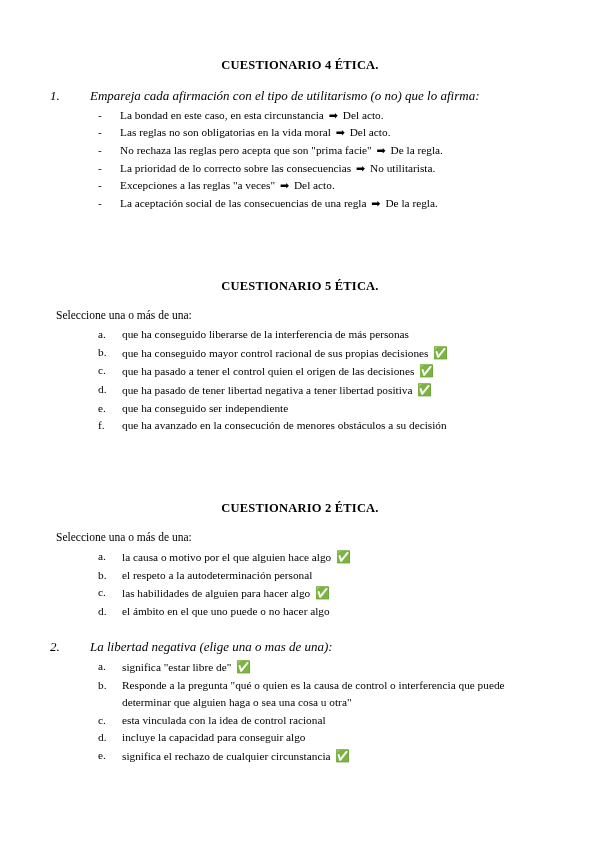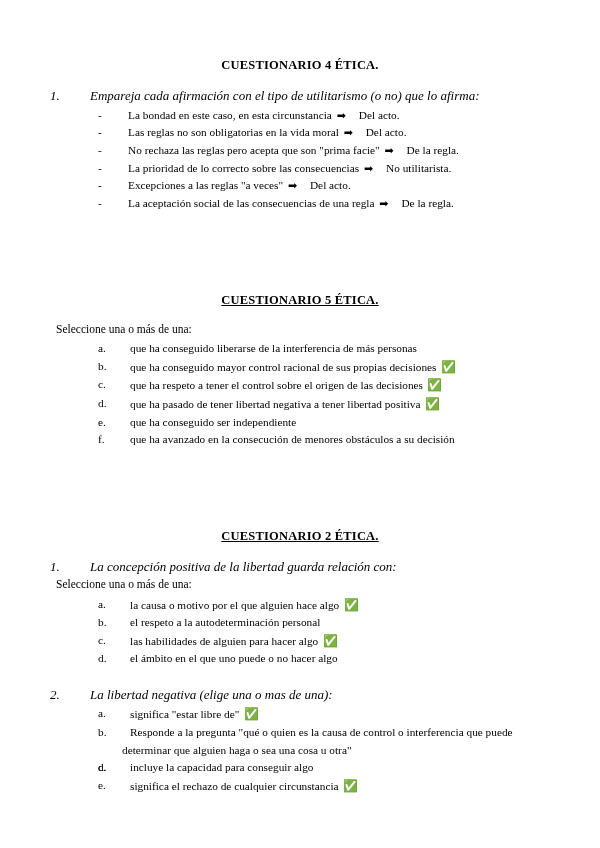--- a/index.html
+++ b/index.html
@@ -25,22 +25,21 @@
     margin-bottom: 6px;
   }
   .sec-title {
     text-align: center;
     font-weight: bold;
     font-size: 12.5px;
     letter-spacing: 0.2px;
     margin: 0 0 14px 0;
   }
   .sec-title.spaced-top {
-    margin-top: 48px;
-    text-decoration: underline;
+    margin-top: 34px;
   }
   .q-line {
     font-style: italic;
     font-size: 13px;
     margin: 0 0 2px 0;
     padding-left: 34px;
     text-indent: -20px;
     line-height: 1.35;
   }
   .q-num {
@@ -80,21 +79,20 @@
     position: relative;
     padding-left: 24px;
   }
   ol.alpha-list li .marker {
     position: absolute;
     left: 0;
     top: 0;
   }
   li .txt {
     display: inline;
-    margin-left: 8px;
   }
   .check {
     color: #33a532;
     font-size: 12px;
     margin-left: 2px;
     font-family: "DejaVu Sans", sans-serif;
   }
   .arrow {
     font-family: "DejaVu Sans", sans-serif;
     font-size: 11px;
@@ -171,21 +169,21 @@
         <span class="marker">a.</span>
         <span class="txt">que ha conseguido liberarse de la interferencia de más personas</span>
       </li>
       <li>
         <span class="marker">b.</span>
         <span class="txt">que ha conseguido mayor control racional de sus propias decisiones</span>
         <span class="check">✅</span>
       </li>
       <li>
         <span class="marker">c.</span>
-        <span class="txt">que ha respeto a tener el control sobre el origen de las decisiones</span>
+        <span class="txt">que ha pasado a tener el control quien el origen de las decisiones</span>
         <span class="check">✅</span>
       </li>
       <li>
         <span class="marker">d.</span>
         <span class="txt">que ha pasado de tener libertad negativa a tener libertad positiva</span>
         <span class="check">✅</span>
       </li>
       <li>
         <span class="marker">e.</span>
         <span class="txt">que ha conseguido ser independiente</span>
@@ -195,23 +193,20 @@
         <span class="txt">que ha avanzado en la consecución de menores obstáculos a su decisión</span>
       </li>
     </ol>
   </div>
 
   <div class="block-gap"></div>
 
   <div class="section">
     <div class="sec-title spaced-top">CUESTIONARIO 2 ÉTICA.</div>
 
-    <div class="q-line">
-      <span class="q-num">1.</span><span>La concepción positiva de la libertad guarda relación con:</span>
-    </div>
     <div class="select-line">Seleccione una o más de una:</div>
 
     <ol class="alpha-list">
       <li>
         <span class="marker">a.</span>
         <span class="txt">la causa o motivo por el que alguien hace algo</span>
         <span class="check">✅</span>
       </li>
       <li>
         <span class="marker">b.</span>
@@ -239,20 +234,21 @@
         <span class="marker">a.</span>
         <span class="txt">significa "estar libre de"</span>
         <span class="check">✅</span>
       </li>
       <li>
         <span class="marker">b.</span>
         <span class="txt">Responde a la pregunta "qué o quien es la causa de control o interferencia que puede determinar que alguien haga o sea una cosa u otra"</span>
       </li>
       <li>
         <span class="marker">c.</span>
+        <span class="txt">esta vinculada con la idea de control racional</span>
       </li>
       <li>
         <span class="marker">d.</span>
         <span class="txt">incluye la capacidad para conseguir algo</span>
       </li>
       <li>
         <span class="marker">e.</span>
         <span class="txt">significa el rechazo de cualquier circunstancia</span>
         <span class="check">✅</span>
       </li>

